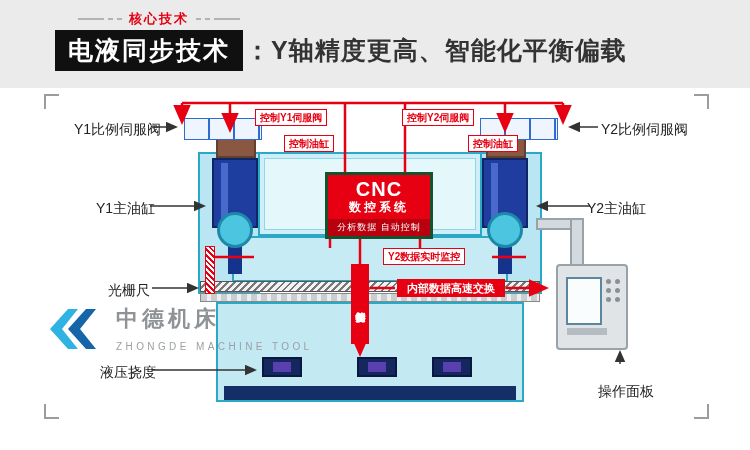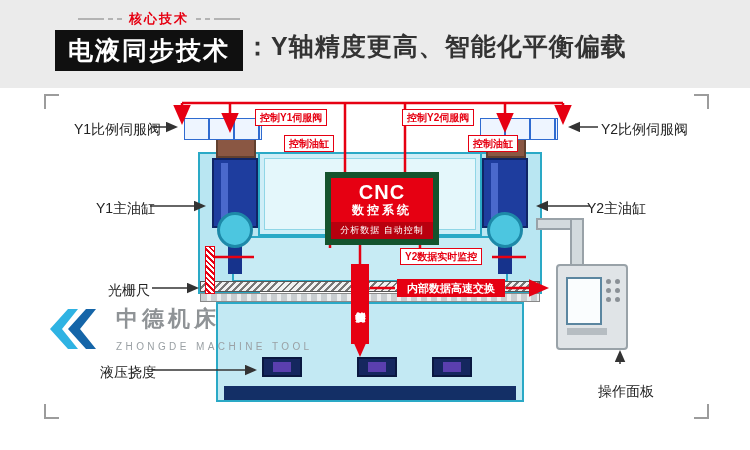--- a/index.html
+++ b/index.html
@@ -4,39 +4,39 @@
 <style>
   html,body{margin:0;padding:0;background:#fff;}
   .stage{position:relative;width:750px;height:450px;background:#fff;overflow:hidden;
          font-family:"Liberation Sans",sans-serif;}
   
   .header{position:absolute;left:0;top:0;width:750px;height:88px;background:#ebebeb;}
   .tagline{position:absolute;left:78px;top:10px;display:flex;align-items:center;gap:4px;}
   .dash{width:26px;height:2px;background:#b3b3b3;}
   .mini{width:5px;height:2px;background:#b3b3b3;}
   .tagline-text{color:#e60012;font-size:13px;font-weight:bold;letter-spacing:2px;margin:0 3px;}
-  .title-row{position:absolute;left:55px;top:30px;display:flex;}
+  .title-row{position:absolute;left:55px;top:30px;display:flex;align-items:center;}
   .title-box{background:#101010;color:#fff;font-size:25px;font-weight:bold;letter-spacing:2px;padding:4px 13px;}
   .title-rest{color:#333;font-size:25px;font-weight:bold;letter-spacing:1px;margin-left:2px;}
   
   .crn{position:absolute;width:13px;height:13px;z-index:2;}
   .crn.tl{left:44px;top:94px;border-left:2px solid #9c9c9c;border-top:2px solid #9c9c9c;}
   .crn.tr{left:694px;top:94px;border-right:2px solid #9c9c9c;border-top:2px solid #9c9c9c;}
   .crn.bl{left:44px;top:404px;border-left:2px solid #9c9c9c;border-bottom:2px solid #9c9c9c;}
   .crn.br{left:694px;top:404px;border-right:2px solid #9c9c9c;border-bottom:2px solid #9c9c9c;}
   
   .mp{position:absolute;box-sizing:border-box;z-index:1;}
   .cyan{background:#cfeef7;border:2px solid #2aa9c6;}
   .svg-layer{position:absolute;left:0;top:0;width:750px;height:450px;z-index:5;pointer-events:none;}
   
   .rb{position:absolute;z-index:6;background:#fff;border:1.5px solid #e60012;color:#e60012;
       font-size:10px;font-weight:bold;padding:1px 4px;white-space:nowrap;line-height:1.3;}
   .rs{position:absolute;z-index:6;background:#e60012;color:#fff;font-weight:bold;white-space:nowrap;}
   .cnc{position:absolute;left:325px;top:172px;width:102px;z-index:6;background:#e60012;color:#fff;
-       text-align:center;border:6px solid #14532d;}
+       text-align:center;border:3px solid #14532d;}
   .cnc .t1{font-size:20px;font-weight:bold;line-height:1.1;padding-top:3px;letter-spacing:1px;}
   .cnc .t2{font-size:12px;font-weight:bold;letter-spacing:3px;line-height:1.3;padding-bottom:3px;}
   .cnc .t3{background:#b8000e;font-size:9px;letter-spacing:1px;padding:2px 0;}
   
   .lbl{position:absolute;z-index:6;font-size:14px;color:#222;white-space:nowrap;}
   .ra{text-align:right;}
   
   .valves{position:absolute;z-index:3;height:20px;width:76px;border:1.5px solid #2f6bd0;background:
      repeating-linear-gradient(90deg,#eef5ff 0 23px,#2f6bd0 23px 25px);}
   
@@ -170,21 +170,21 @@
       <path d="M152,288 H196" marker-end="url(#ba)"></path>
       <path d="M152,370 H254" marker-end="url(#ba)"></path>
       <path d="M620,364 V353" marker-end="url(#ba)"></path>
     </g>
   </svg>
 
   <div class="rb" style="left:255px;top:109px;">控制Y1伺服阀</div>
   <div class="rb" style="left:402px;top:109px;">控制Y2伺服阀</div>
   <div class="rb" style="left:284px;top:135px;">控制油缸</div>
   <div class="rb" style="left:468px;top:135px;">控制油缸</div>
-  <div class="rb" style="left:400px;top:248px;">Y2数据实时监控</div>
+  <div class="rb" style="left:383px;top:248px;">Y2数据实时监控</div>
 
   <div class="rs vtext" style="left:351px;top:264px;width:18px;height:80px;font-size:10px;">控制补偿量</div>
   <div class="rs" style="left:397px;top:279px;width:108px;height:18px;font-size:11px;display:flex;align-items:center;justify-content:center;">内部数据高速交换</div>
 
   <div class="cnc">
     <div class="t1">CNC</div>
     <div class="t2">数控系统</div>
     <div class="t3">分析数据 自动控制</div>
   </div>
 

